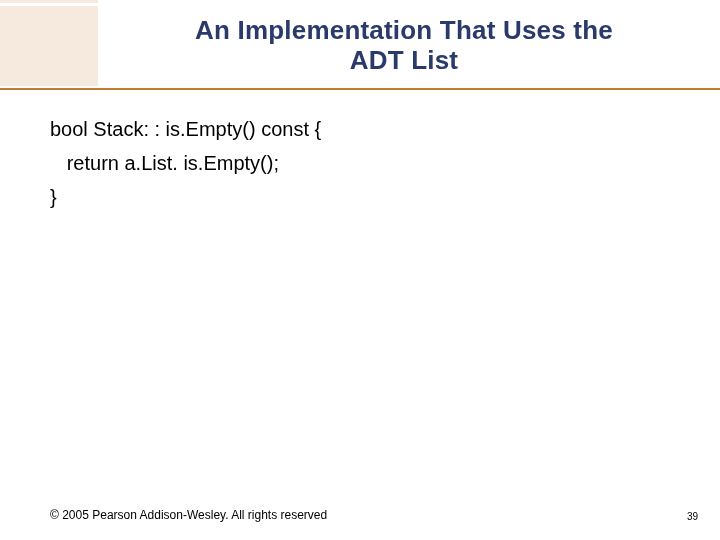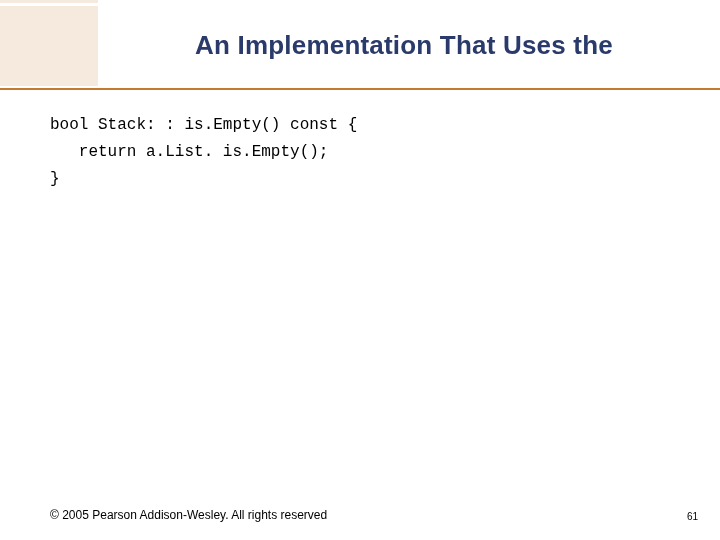--- a/index.html
+++ b/index.html
@@ -47,22 +47,22 @@
     height: 2px;
     background: #c57a32;
   }
   .content {
     position: absolute;
     left: 50px;
     top: 112px;
     right: 30px;
   }
   .code {
-    font-family: Liberation Mono, monospace;
-    font-size: 16px;
+    font-family: Liberation Sans, sans-serif;
+    font-size: 20px;
     color: #000;
     line-height: 1.7;
     white-space: pre;
   }
   .footer-left {
     position: absolute;
     left: 50px;
     bottom: 18px;
     font-size: 12px;
     color: #000;
@@ -77,24 +77,25 @@
 </style>
 </head>
 <body>
 
 <div class="decor-stripe top"></div>
 <div class="decor-gap"></div>
 <div class="decor-stripe main"></div>
 
 <div class="title-block">
   <div class="title-text">An Implementation That Uses the</div>
+  <div class="title-text">ADT List</div>
 </div>
 
 <div class="title-underline"></div>
 
 <div class="content">
   <div class="code">bool Stack: : is.Empty() const {</div>
   <div class="code">   return a.List. is.Empty();</div>
   <div class="code">}</div>
 </div>
 
 <div class="footer-left">© 2005 Pearson Addison-Wesley. All rights reserved</div>
-<div class="footer-right">61</div>
+<div class="footer-right">39</div>
 
 </body></html>

